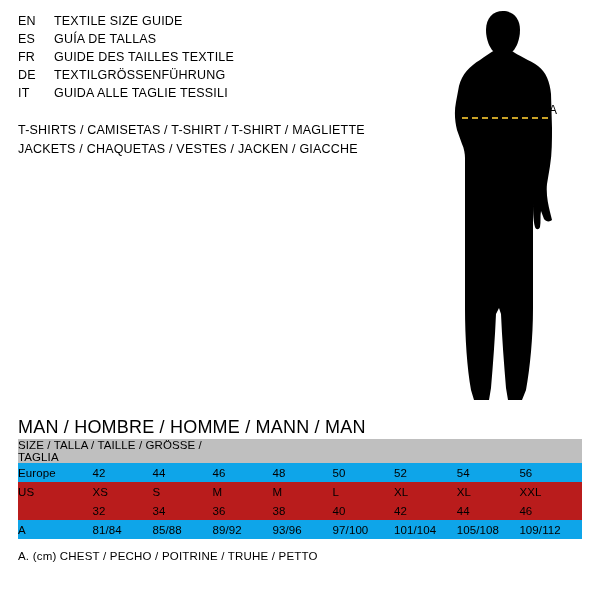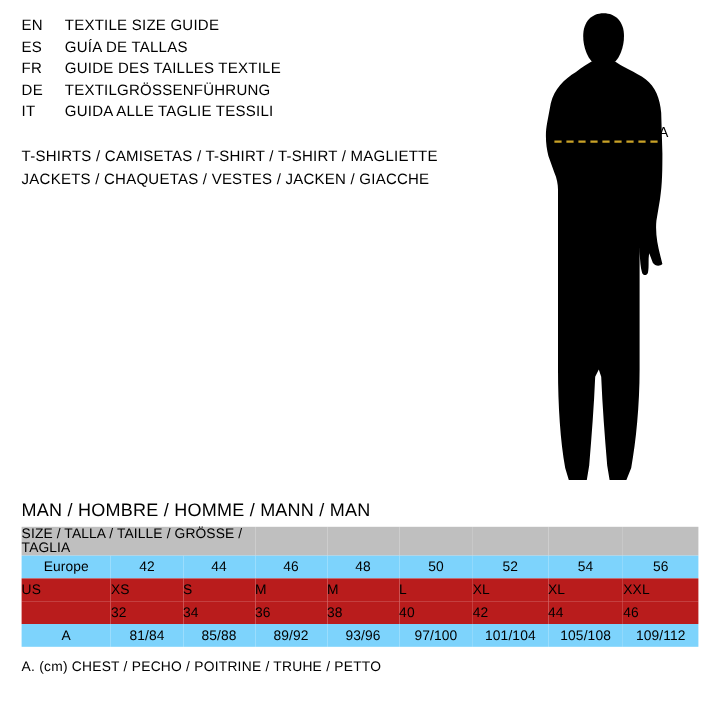--- a/index.html
+++ b/index.html
@@ -83,21 +83,21 @@
     left: 546px;
     top: 104px;
     width: 0;
   }
 
   
   .man-title {
     position: absolute;
     left: 18px;
     top: 417px;
-    font-size: 15px;
+    font-size: 18px;
     font-weight: normal;
     letter-spacing: .2px;
     white-space: nowrap;
   }
 
   table.size-table {
     position: absolute;
     left: 18px;
     top: 439px;
     width: 564px;
@@ -110,22 +110,21 @@
     vertical-align: middle;
     letter-spacing: .1px;
   }
   tr.row-head td {
     background: #bfbfbf;
   }
   tr.row-alt td {
     background: #b91c1c;
   }
   tr.row-plain td {
-    background: #7dd3fc;
-    text-align: center;
+    background: #0ea5e9;
   }
   td.c-label {
     width: 84px;
     padding-left: 2px;
     margin-left: 12px;
   }
   td.c-val {
     width: 68px;
     text-align: left;
     padding-left: 2px;

